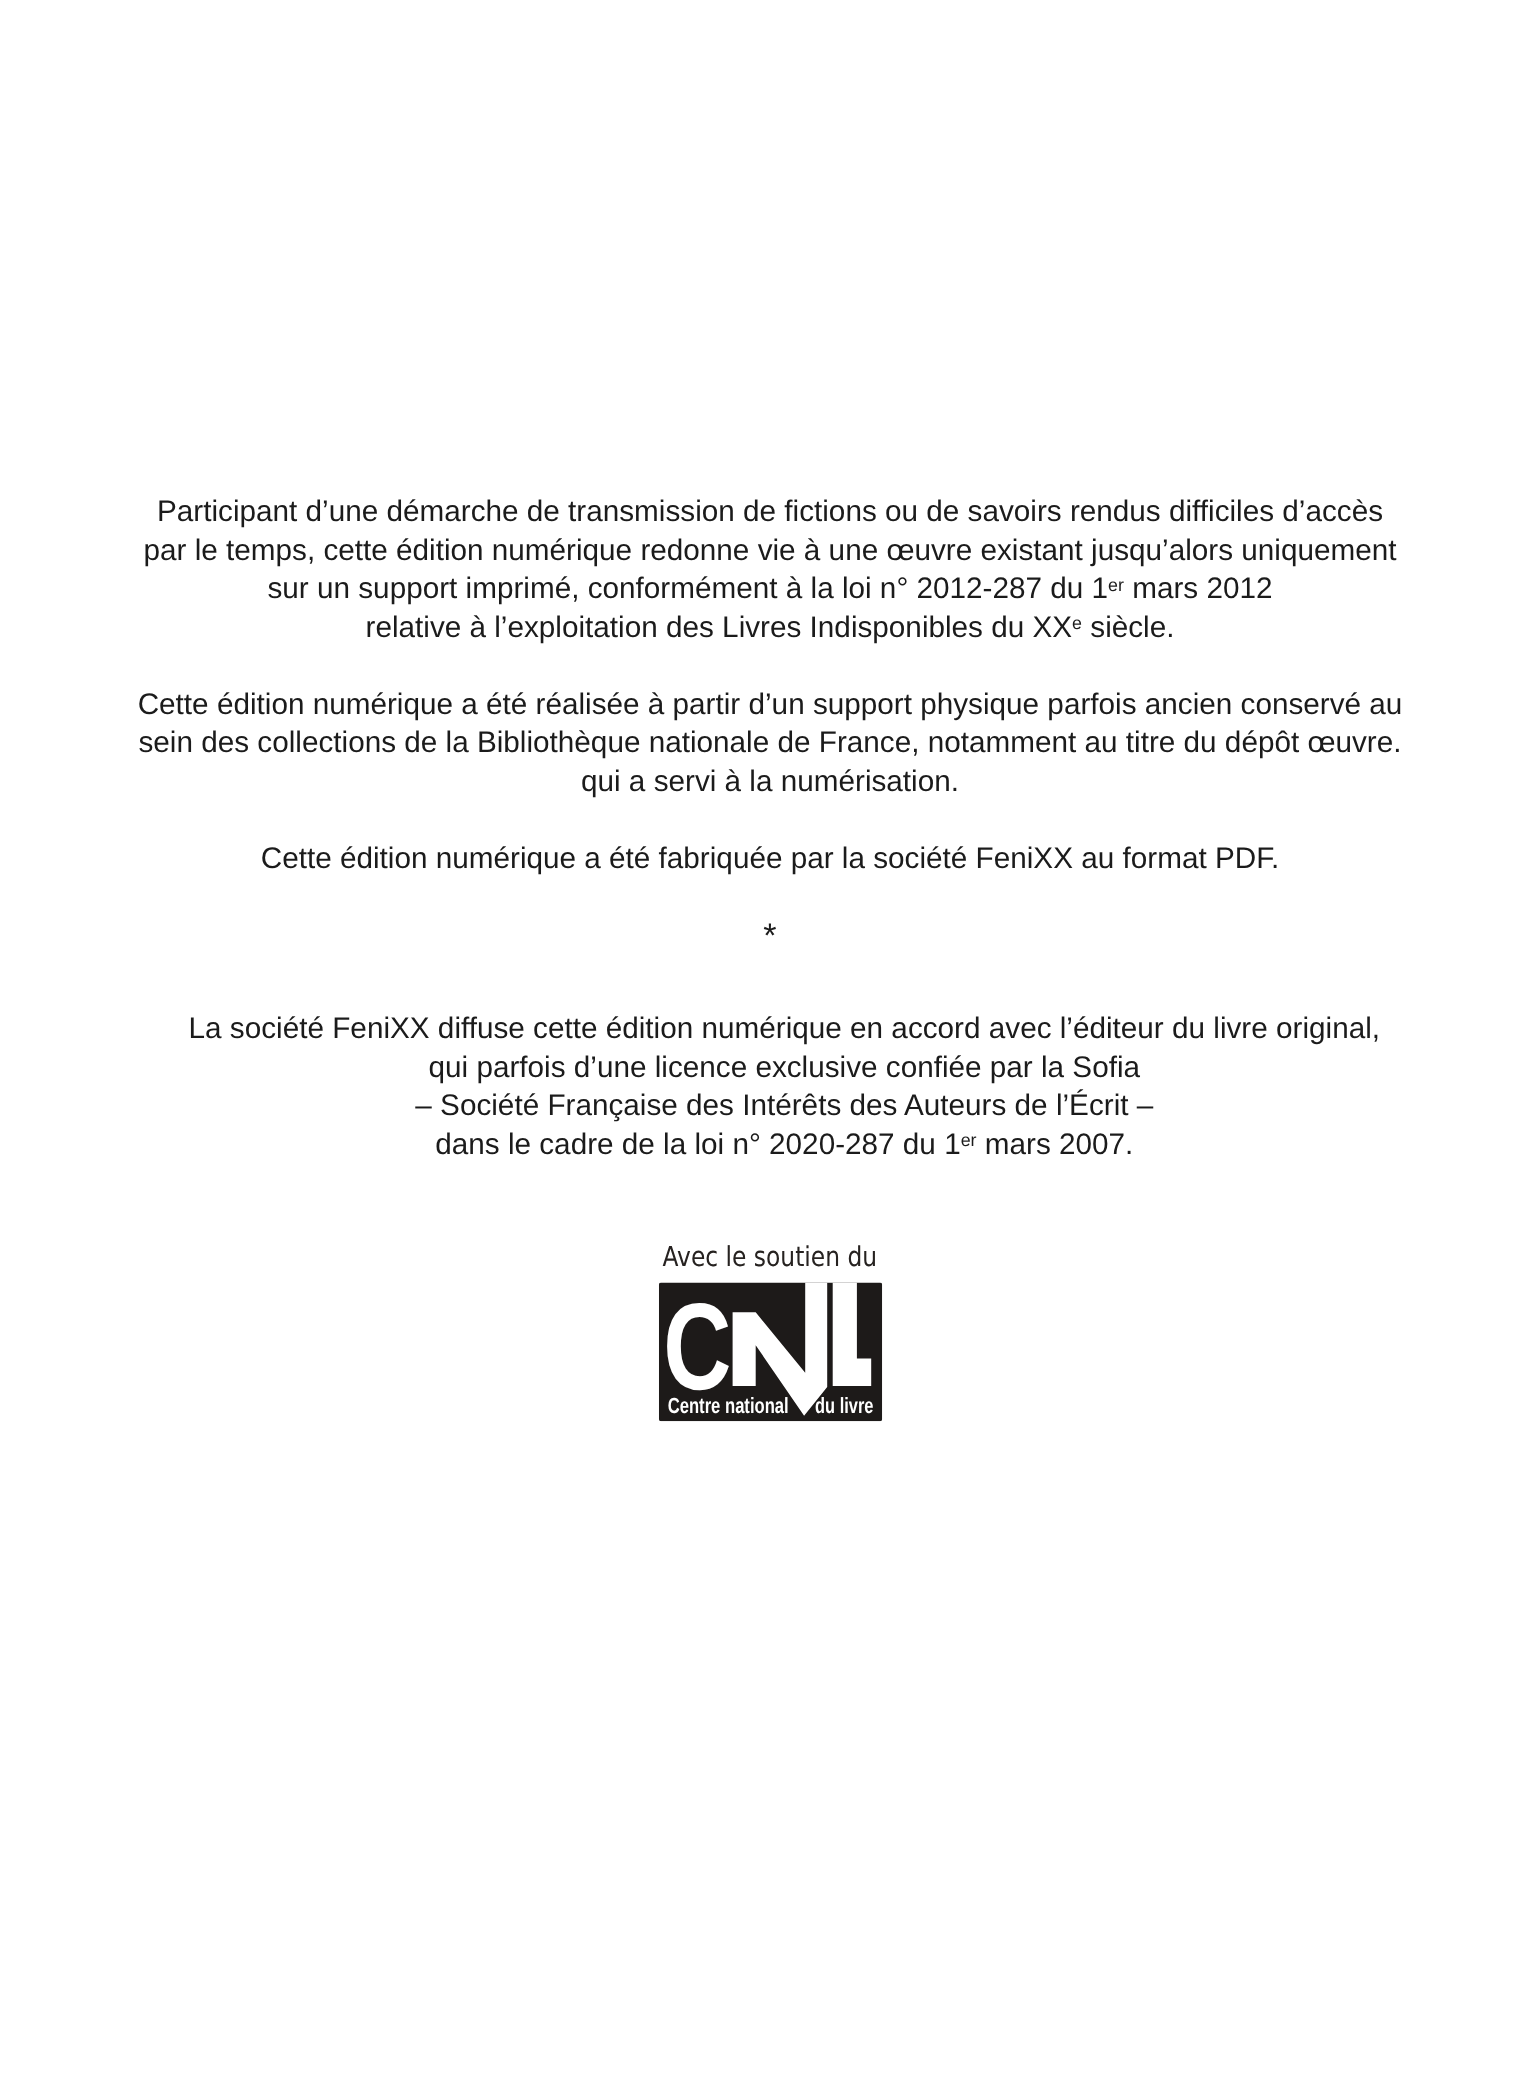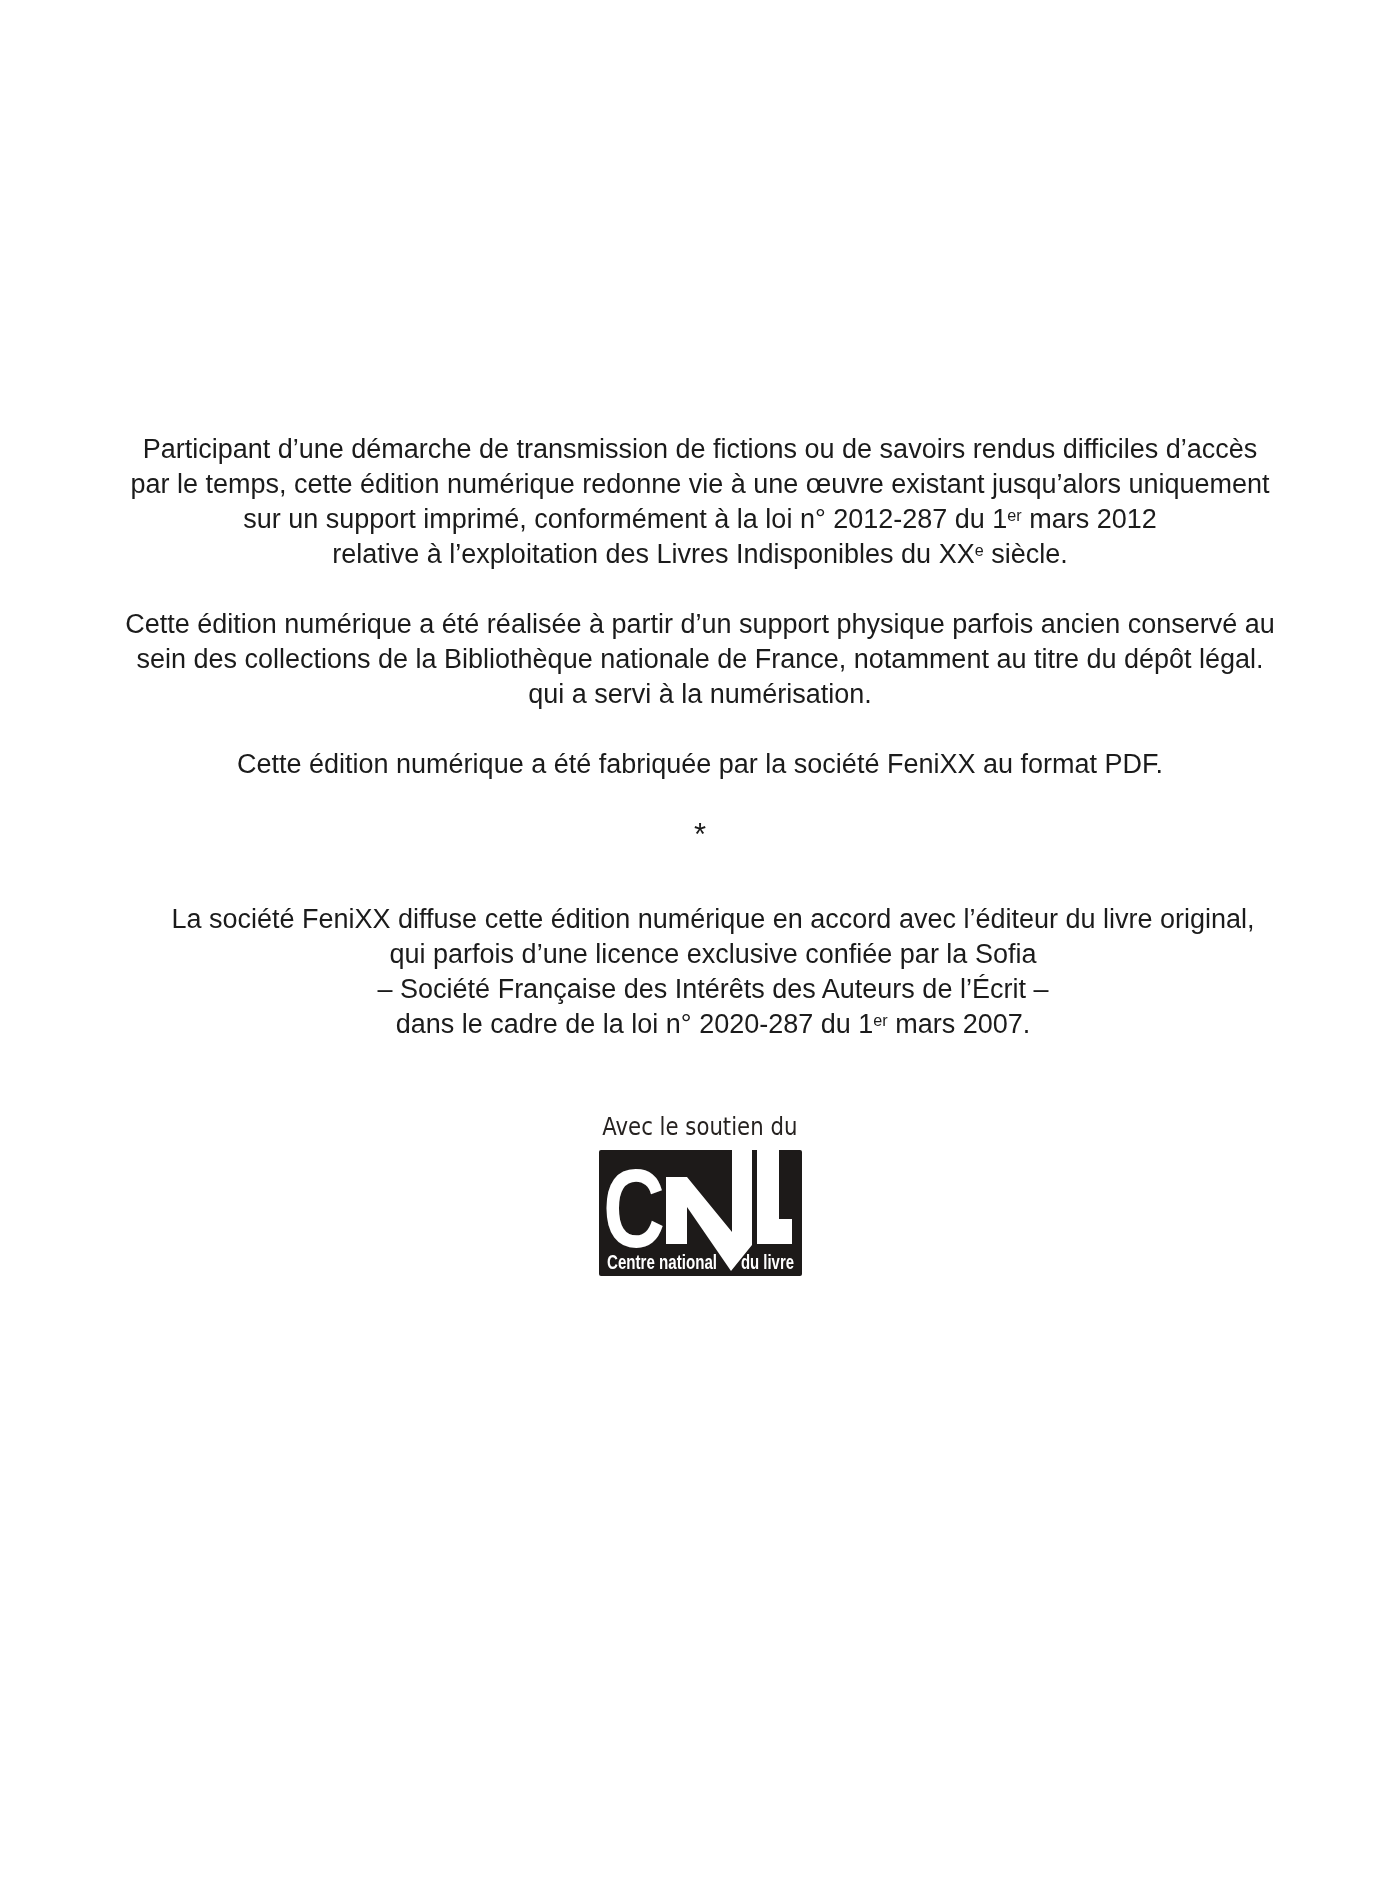--- a/index.html
+++ b/index.html
@@ -14,21 +14,21 @@
   .page {
     width: 1400px;
     height: 1901px;
     padding-top: 432px;
     box-sizing: border-box;
     text-align: center;
   }
   .para {
     font-size: 27px;
     line-height: 35px;
-    margin: 0 0 35px 0;
+    margin: 16px 0 35px 0;
   }
   .ln { white-space: nowrap; }
   sup {
     font-size: 60%;
     vertical-align: 0.42em;
     line-height: 0;
   }
   .asterisk-block {
     font-size: 31px;
     line-height: 35px;
@@ -57,21 +57,21 @@
 
   <section class="para">
     <div class="ln"><span>Participant d’une démarche de transmission de fictions ou de savoirs rendus difficiles d’accès</span></div>
     <div class="ln"><span>par le temps, cette édition numérique redonne vie à une œuvre existant jusqu’alors uniquement</span></div>
     <div class="ln"><span>sur un support imprimé, conformément à la loi n° 2012-287 du 1</span><sup>er</sup><span> mars 2012</span></div>
     <div class="ln"><span>relative à l’exploitation des Livres Indisponibles du XX</span><sup>e</sup><span> siècle.</span></div>
   </section>
 
   <section class="para">
     <div class="ln"><span>Cette édition numérique a été réalisée à partir d’un support physique parfois ancien conservé au</span></div>
-    <div class="ln"><span>sein des collections de la Bibliothèque nationale de France, notamment au titre du dépôt légal.</span></div>
+    <div class="ln"><span>sein des collections de la Bibliothèque nationale de France, notamment au titre du dépôt œuvre.</span></div>
     <div class="ln"><span>qui a servi à la numérisation.</span></div>
   </section>
 
   <section class="para">
     <div class="ln"><span>Cette édition numérique a été fabriquée par la société FeniXX au format PDF.</span></div>
   </section>
 
 
   <section class="asterisk-block">
     <span>*</span>

